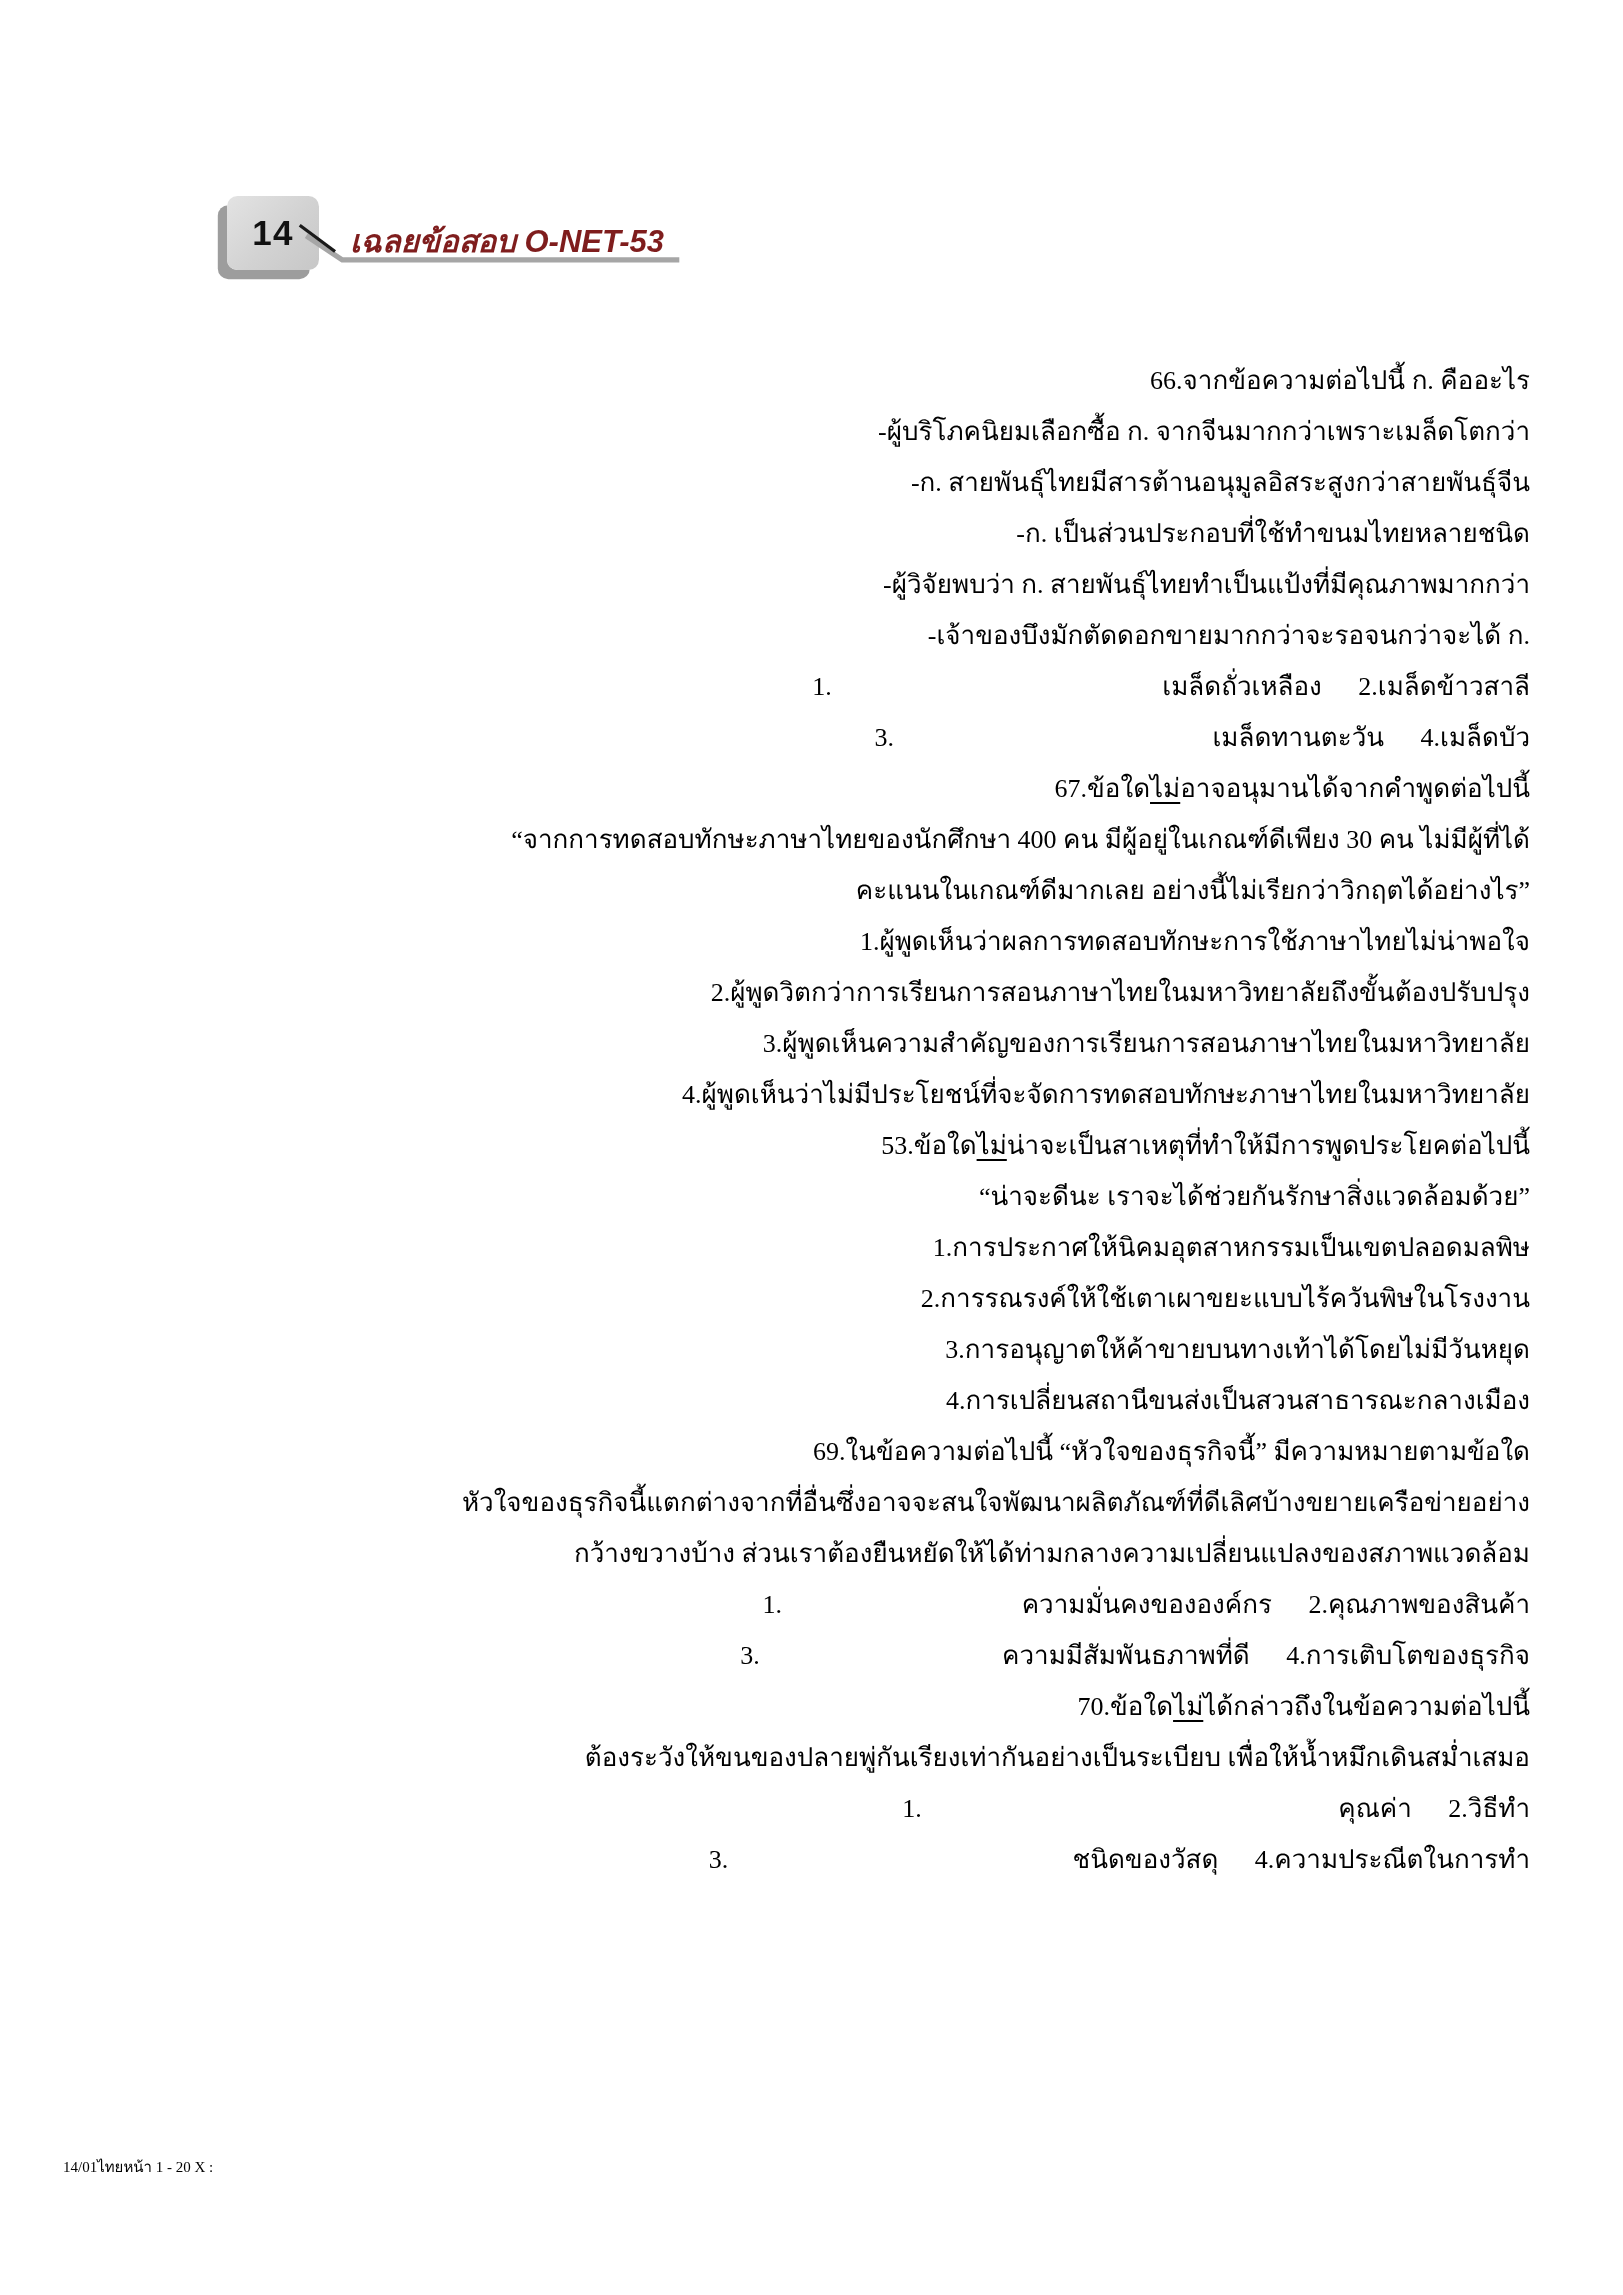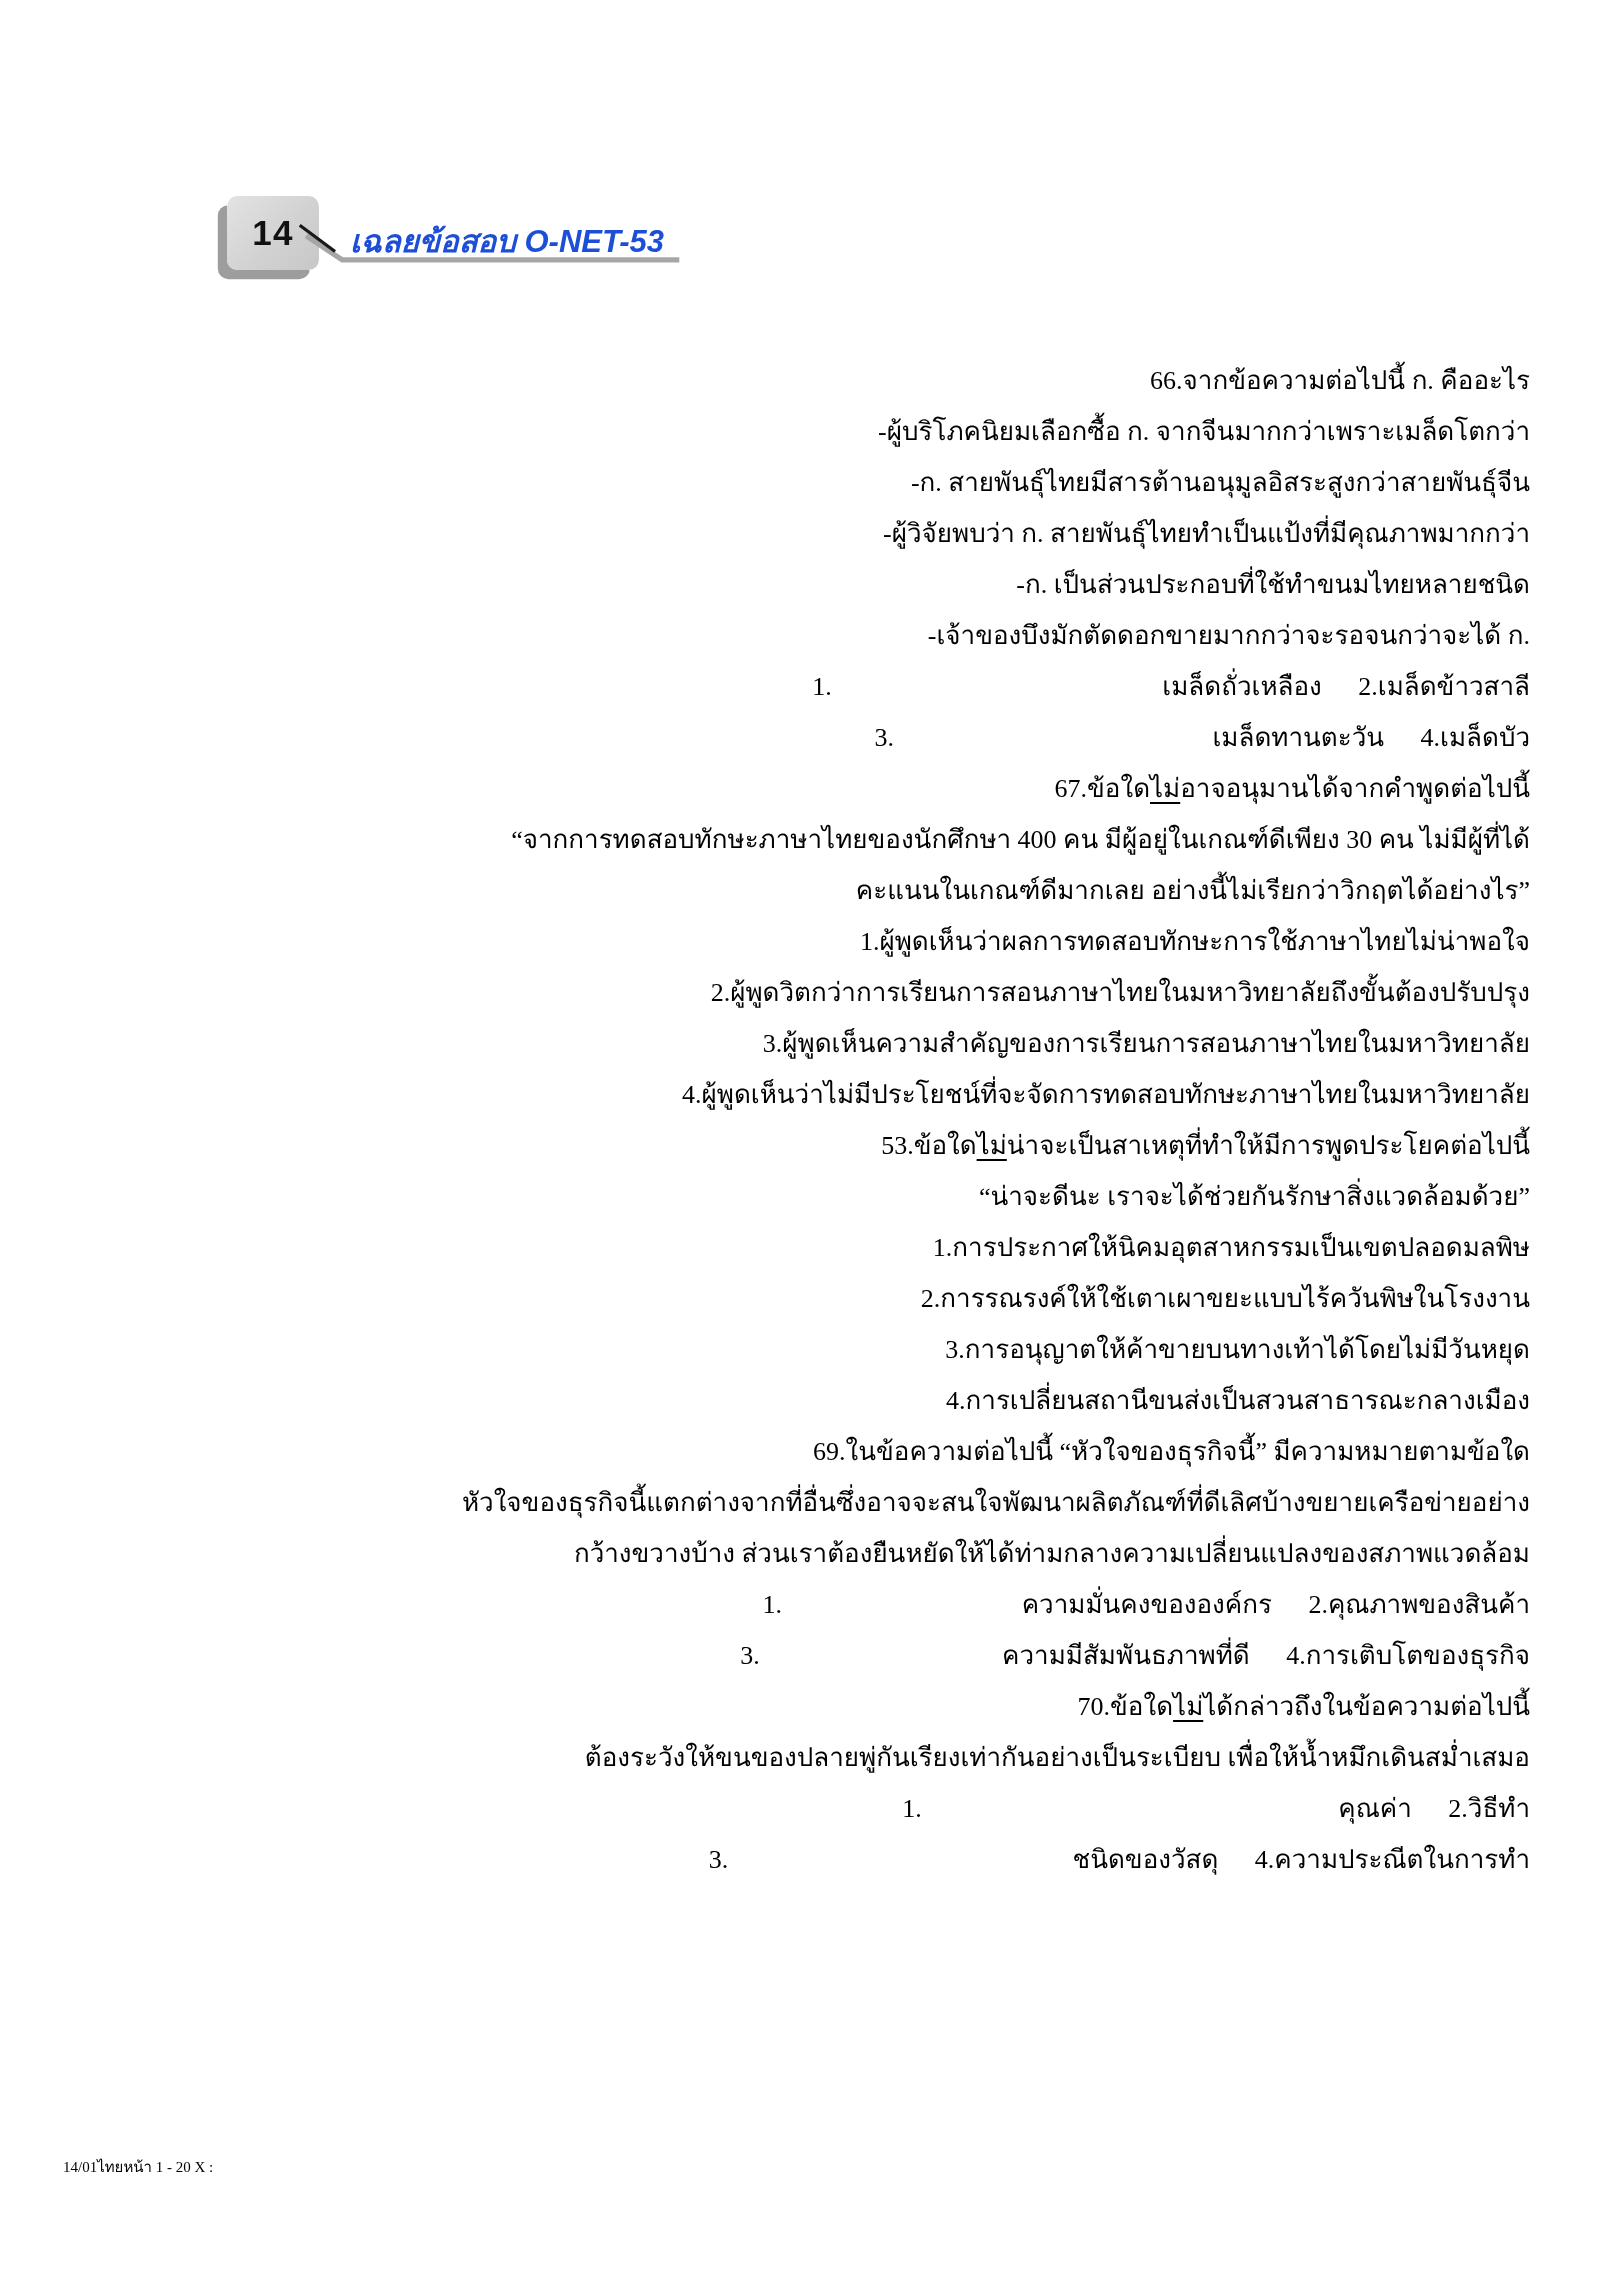--- a/index.html
+++ b/index.html
@@ -24,21 +24,21 @@
   }
   .tab-box .num{
     font-family:"Liberation Sans","DejaVu Sans",sans-serif;
     font-weight:bold;font-size:35px;letter-spacing:1.3px;color:#111;
   }
   .header-title{
     position:absolute;
     left:350px; top:216px;
     font-family:"Liberation Sans","DejaVu Sans",sans-serif;
     font-weight:bold;font-style:italic;
-    font-size:31px;color:#1d4ed8;
+    font-size:31px;color:#7f1d1d;
     white-space:nowrap;
   }
   .connector{position:absolute;left:0;top:0;width:1623px;height:393px;pointer-events:none;}
   
   .doc{
     position:absolute;
     left:208px; top:355px;
     width:1322px;
     text-align:right;
   }
@@ -87,24 +87,24 @@
     <div class="line">
       <span class="qnum">66.</span><span><span>จากข้อความต่อไปนี้ ก. คืออะไร</span><u></u><span></span></span>
     </div>
     <div class="line bullet">
       <span class="dash">-</span><span>ผู้บริโภคนิยมเลือกซื้อ ก. จากจีนมากกว่าเพราะเมล็ดโตกว่า</span>
     </div>
     <div class="line bullet">
       <span class="dash">-</span><span>ก. สายพันธุ์ไทยมีสารต้านอนุมูลอิสระสูงกว่าสายพันธุ์จีน</span>
     </div>
     <div class="line bullet">
-      <span class="dash">-</span><span>ผู้วิจัยพบว่า ก. สายพันธุ์ไทยทำเป็นแป้งที่มีคุณภาพมากกว่า</span>
+      <span class="dash">-</span><span>ก. เป็นส่วนประกอบที่ใช้ทำขนมไทยหลายชนิด</span>
     </div>
     <div class="line bullet">
-      <span class="dash">-</span><span>ก. เป็นส่วนประกอบที่ใช้ทำขนมไทยหลายชนิด</span>
+      <span class="dash">-</span><span>ผู้วิจัยพบว่า ก. สายพันธุ์ไทยทำเป็นแป้งที่มีคุณภาพมากกว่า</span>
     </div>
     <div class="line bullet">
       <span class="dash">-</span><span>เจ้าของบึงมักตัดดอกขายมากกว่าจะรอจนกว่าจะได้ ก.</span>
     </div>
     <div class="line">
       <span class="sp"></span><span class="cnum">1.</span><span class="col1">เมล็ดถั่วเหลือง</span><span class="cnum">2.</span><span>เมล็ดข้าวสาลี</span>
     </div>
     <div class="line">
       <span class="sp"></span><span class="cnum">3.</span><span class="col1">เมล็ดทานตะวัน</span><span class="cnum">4.</span><span>เมล็ดบัว</span>
     </div>

